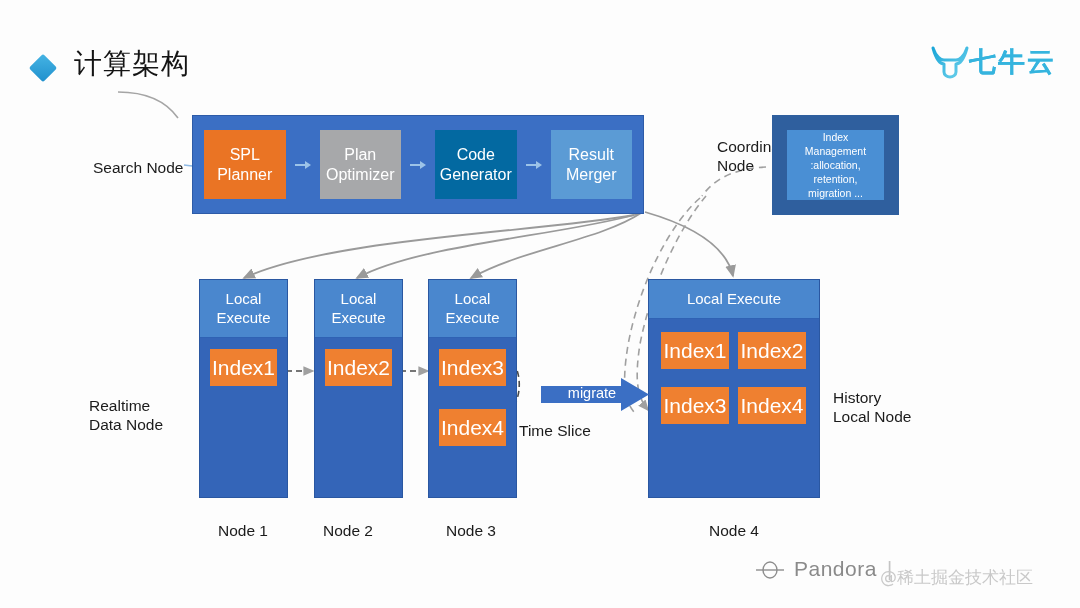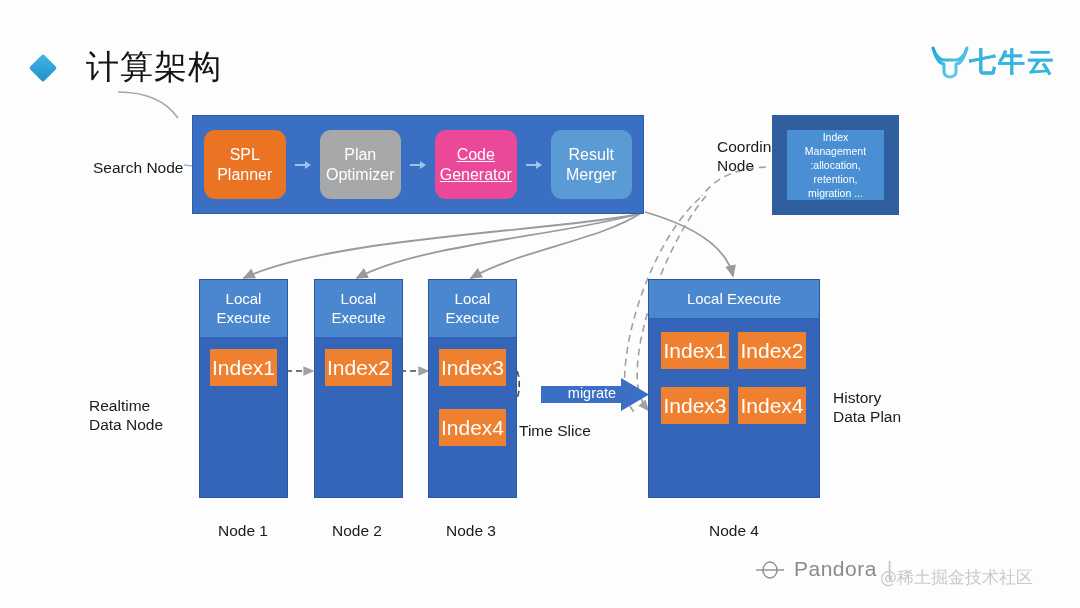--- a/index.html
+++ b/index.html
@@ -12,22 +12,22 @@
   }
   #slide{position:absolute;inset:0;background:#fdfdfd;}
 
   
   .bullet{
     position:absolute;left:33px;top:58px;width:20px;height:20px;
     background:linear-gradient(135deg,#45b4e4 0%,#2090cd 100%);
     transform:rotate(45deg);border-radius:2px;
   }
   .slide-title{
-    position:absolute;left:86px;top:45px;
-    font-size:33px;color:#141414;letter-spacing:1px;
+    position:absolute;left:74px;top:45px;
+    font-size:28px;color:#141414;letter-spacing:1px;
     font-family:Liberation Serif, serif;
     white-space:nowrap;
   }
   
   .logo{position:absolute;right:24px;top:44px;display:flex;align-items:center;}
   .logo-mark{width:38px;height:34px;}
   .logo-text{
     font-size:27px;letter-spacing:2px;font-weight:bold;
     background:linear-gradient(90deg,#1aa6d8 0%,#5ecbe8 100%);
     -webkit-background-clip:text;background-clip:text;color:#35b4de;
@@ -41,25 +41,24 @@
   .search-node{
     position:absolute;left:192px;top:115px;width:452px;height:99px;
     background:#3b6fc4;border:1px solid #2d5ba8;box-sizing:border-box;
     display:flex;align-items:center;gap:9px;padding:0 11px;
   }
   .stage{
     height:69px;flex:1;display:flex;flex-direction:column;
     align-items:center;justify-content:center;color:#ffffff;
     font-size:16px;line-height:20px;text-align:center;
     box-sizing:border-box;
-    border-radius:11px;
   }
   .stage.orange{background:#ea7424;}
   .stage.gray{background:#a7a8aa;}
-  .stage.gold{background:#ec4899;text-decoration:underline;}
+  .stage.gold{background:#0369a1;}
   .stage.blue{background:#5b9bd5;}
 
   .arrow-mini{
     width:16px;height:10px;flex:0 0 16px;position:relative;
   }
   .arrow-mini::before{
     content:"";position:absolute;left:0;top:4px;width:11px;height:2px;background:#9cc3e8;
   }
   .arrow-mini::after{
     content:"";position:absolute;left:10px;top:1px;
@@ -106,21 +105,21 @@
 
   #node1{left:199px;top:279px;width:89px;height:219px;}
   #node2{left:314px;top:279px;width:89px;height:219px;}
   #node3{left:428px;top:279px;width:89px;height:219px;}
   #node4{left:648px;top:279px;width:172px;height:219px;}
   #node4 .node-body{padding:13px 12px;gap:9px;}
 
   
   .node-caption{position:absolute;font-size:15.5px;color:#1b1b1b;text-align:center;width:120px;}
   #cap1{left:183px;top:522px;}
-  #cap2{left:297px;top:522px;}
+  #cap2{left:288px;top:522px;}
   #cap3{left:411px;top:522px;}
   #cap4{left:674px;top:522px;}
 
   
   .migrate{
     position:absolute;left:541px;top:377px;width:109px;height:35px;
   }
   .migrate-label{
     position:absolute;left:14px;top:8px;width:74px;text-align:center;
     color:#ffffff;font-size:14.5px;z-index:2;
@@ -210,21 +209,21 @@
     <div class="stage blue">Result
 Merger</div>
   </div>
 
   <div class="plain-label" id="label-search-node">Search Node</div>
   <div class="plain-label" id="label-coordinate-node">Coordinate
 Node</div>
   <div class="plain-label" id="label-realtime">Realtime
 Data Node</div>
   <div class="plain-label" id="label-history">History
-Data Plan</div>
+Local Node</div>
   <div class="plain-label" id="label-timeslice">Time Slice</div>
 
   <div class="index-mgmt">
     <div class="index-mgmt-inner">Index Management :allocation, retention, migration ...</div>
   </div>
 
   <div class="data-node" id="node1">
     <div class="node-head">Local
 Execute</div>
     <div class="node-body">

